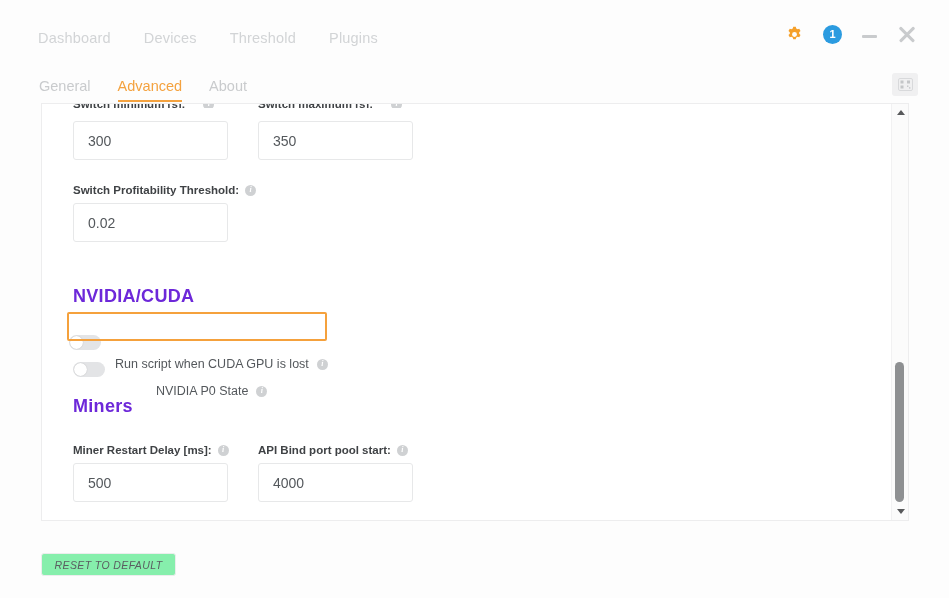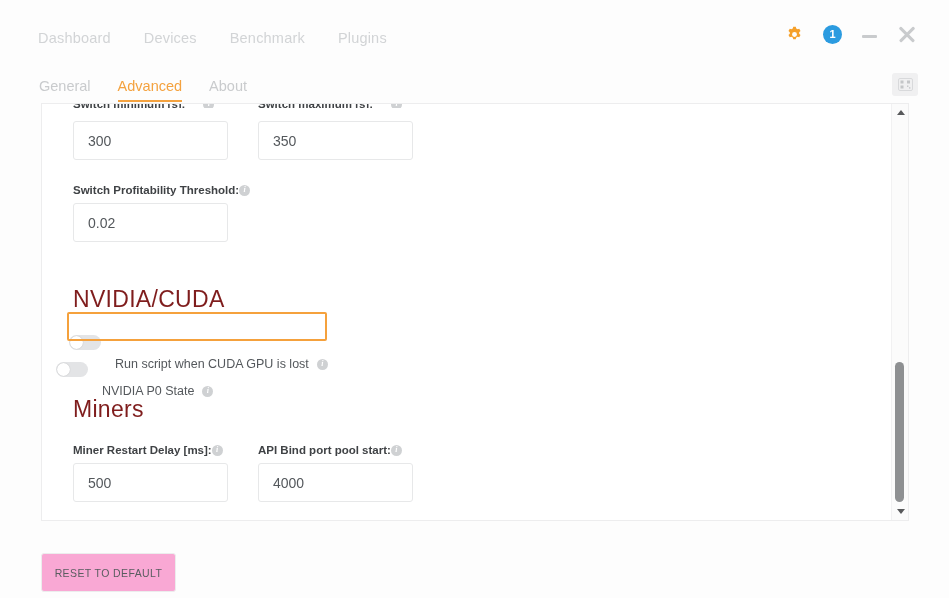--- a/index.html
+++ b/index.html
@@ -145,20 +145,21 @@
     gap: 30px;
     align-items: center;
   }
   .field { width: 155px; }
   .field-label {
     font-size: 11.5px;
     font-weight: bold;
     color: #3f4245;
     display: flex;
     align-items: center;
+    gap: 6px;
     margin-bottom: 7px;
     white-space: nowrap;
   }
   .field-input {
     width: 155px; height: 39px;
     border: 1px solid #e7e8e9;
     border-radius: 3px;
     background: #ffffff;
     font-size: 14px;
     color: #54585c;
@@ -178,24 +179,25 @@
     align-items: center;
     justify-content: center;
     line-height: 1;
     flex: 0 0 auto;
     cursor: pointer;
     font-family: "Liberation Serif", serif;
   }
 
   .section-head {
     position: absolute;
-    font-size: 23px;
-    color: #7f1d1d;
+    font-size: 18px;
+    color: #6d28d9;
     letter-spacing: .3px;
     white-space: nowrap;
+    font-weight: bold;
   }
 
   .toggle-row {
     position: absolute;
     display: flex;
     align-items: center;
   }
   .toggle {
     width: 32px; height: 15px;
     border-radius: 8px;
@@ -283,42 +285,43 @@
     width: 9px; height: 140px;
     background: #8e9092;
     border-radius: 5px;
     cursor: pointer;
   }
 
   
   .reset-btn {
     position: absolute;
     left: 41px; top: 553px;
-    width: 135px; height: 39px;
+    width: 135px; height: 23px;
     border: 1px solid #eceded;
     border-radius: 3px;
-    background: #f9a8d4;
+    background: #86efac;
     color: #5a5d60;
     font-size: 10.5px;
     letter-spacing: .4px;
     font-family: "Liberation Sans", sans-serif;
     cursor: pointer;
+    font-style: italic;
   }
 </style>
 </head>
 <body>
 
 <div class="app">
 
   <div class="titlebar">
 
     <div class="mainnav">
       <div class="mainnav-item">Dashboard</div>
       <div class="mainnav-item">Devices</div>
-      <div class="mainnav-item">Benchmark</div>
+      <div class="mainnav-item">Threshold</div>
       <div class="mainnav-item">Plugins</div>
     </div>
 
     <div class="winctl">
       <span>
         <svg class="gear-icon" viewBox="0 0 24 24" aria-hidden="true">
           <path fill="#f5a02a" d="M13.6 2.2h-3.2l-.5 2.3a7.7 7.7 0 0 0-1.7 1l-2.2-.8-1.6 2.8 1.7 1.6a7.8 7.8 0 0 0 0 2l-1.7 1.6 1.6 2.8 2.2-.8c.5.4 1.1.7 1.7 1l.5 2.3h3.2l.5-2.3c.6-.3 1.2-.6 1.7-1l2.2.8 1.6-2.8-1.7-1.6a7.8 7.8 0 0 0 0-2l1.7-1.6-1.6-2.8-2.2.8a7.7 7.7 0 0 0-1.7-1l-.5-2.3zM12 8.9a3.1 3.1 0 1 1 0 6.2 3.1 3.1 0 0 1 0-6.2z"></path>
         </svg>
       </span>
       <span class="badge">1</span>
@@ -380,21 +383,21 @@
       <div class="section-head" style="left:31px; top:182px;">NVIDIA/CUDA</div>
 
       <div class="toggle-row" style="left:27px; top:209px;">
         <span class="toggle"></span>
         <span class="toggle-label">
           <span>Run script when CUDA GPU is lost</span>
           <span class="info-icon">i</span>
         </span>
       </div>
 
-      <div class="toggle-row" style="left:14px; top:236px;">
+      <div class="toggle-row" style="left:31px; top:236px;gap:37px;">
         <span class="toggle"></span>
         <span class="toggle-label">
           <span>NVIDIA P0 State</span>
           <span class="info-icon">i</span>
         </span>
       </div>
 
       <div class="section-head" style="left:31px; top:292px;">Miners</div>
 
       <div class="field-row" style="left:31px; top:340px;">

